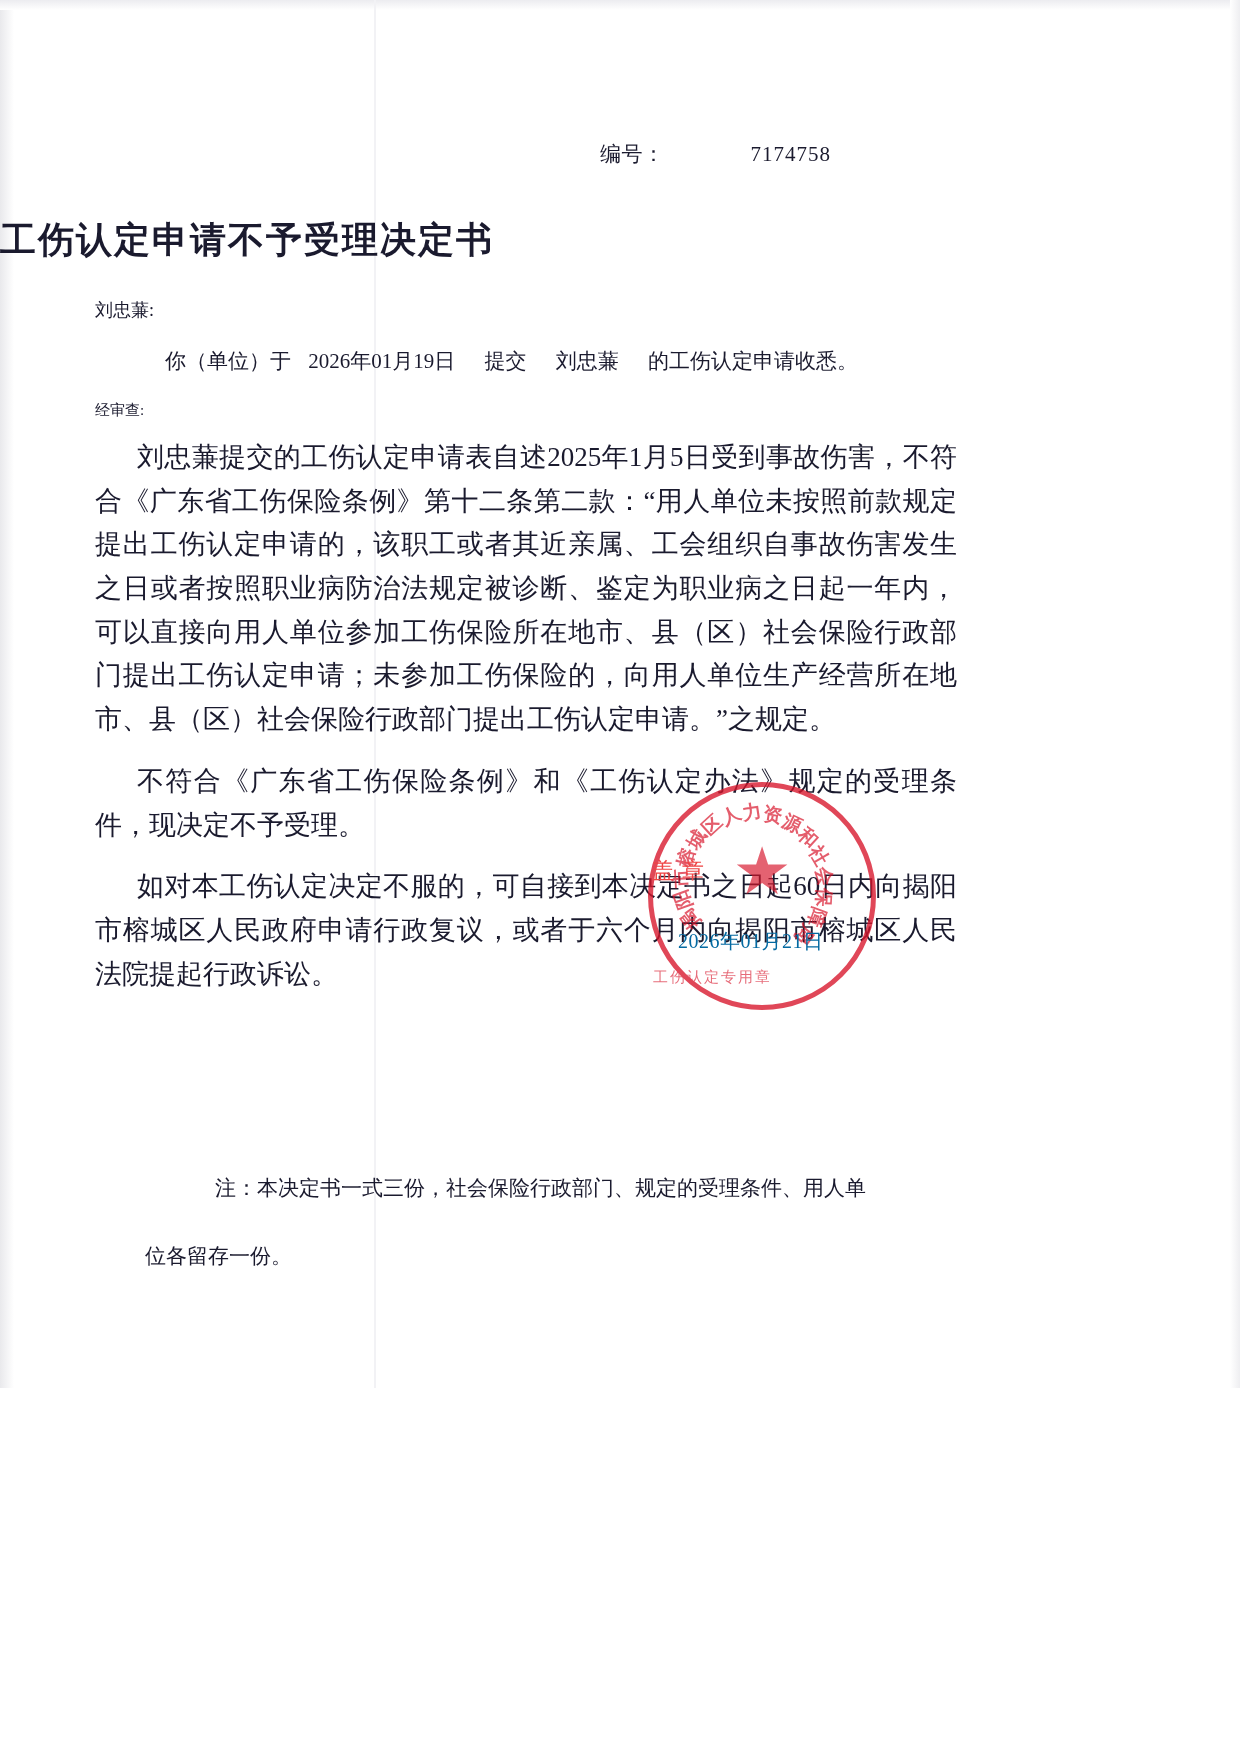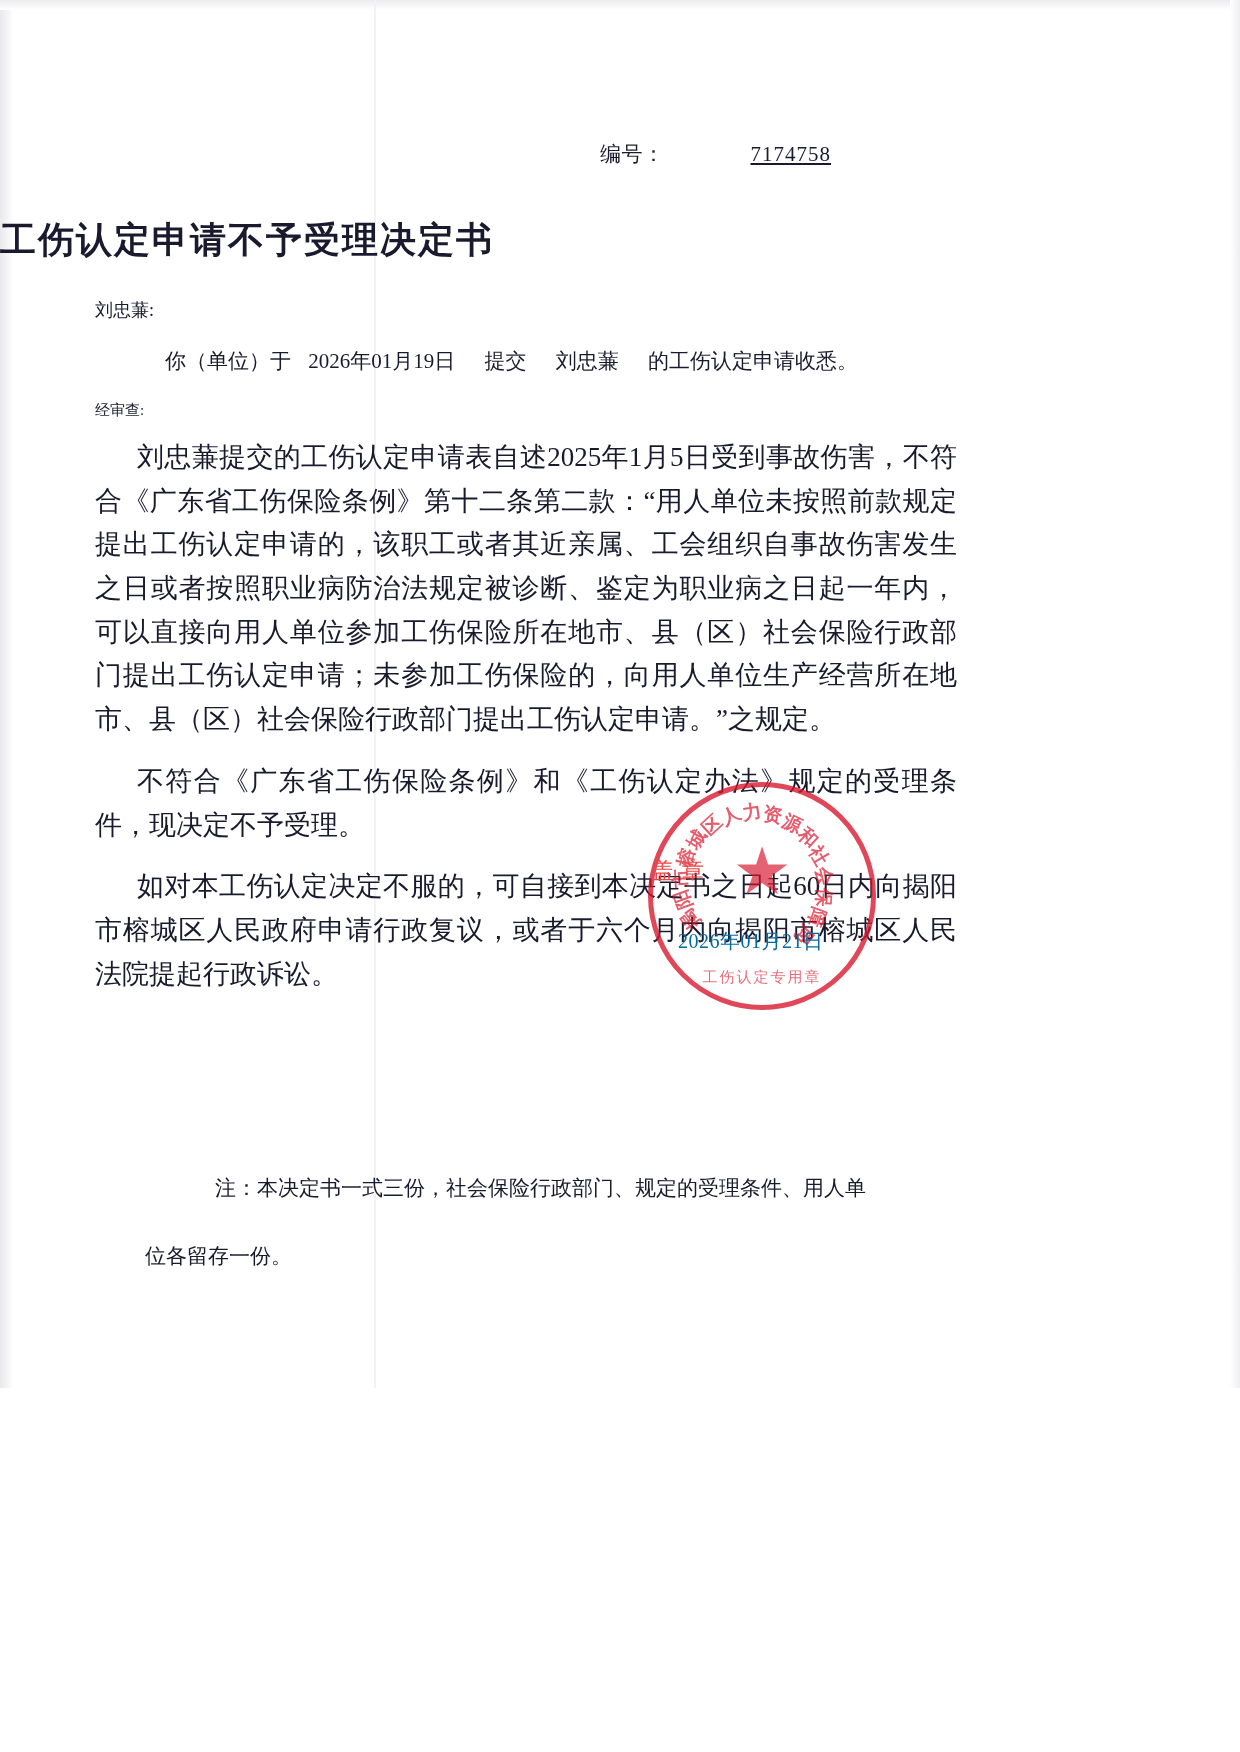--- a/index.html
+++ b/index.html
@@ -45,21 +45,20 @@
     align-items:baseline;
     font-size:21px;
     letter-spacing:0.5px;
   }
   .serial-label{font-size:21px;}
   .serial-value{
     margin-left:86px;
     font-size:21px;
     font-family:"Liberation Serif","DejaVu Serif",serif;
     letter-spacing:1px;
-    text-decoration:underline;
   }
 
   
   .doc-title{
     position:absolute;
     left:0;top:216px;
     width:1240px;
     text-align:left;
     font-size:36px;
     font-weight:bold;
@@ -144,21 +143,21 @@
     font-weight:bold;
     color:#d8142a;
     opacity:0.88;
     transform-origin:0 0;
     font-family:"Liberation Serif","DejaVu Serif",serif;
   }
   .seal-bottom-text{
     position:absolute;
     left:0;bottom:18px;
     width:218px;
-    text-align:center;
+    text-align:left;
     font-size:15px;
     color:#d8142a;
     opacity:0.8;
     letter-spacing:2px;
   }
   .seal-overlay-label{
     position:absolute;
     left:52px;top:86px;
     font-size:22px;
     letter-spacing:8px;

